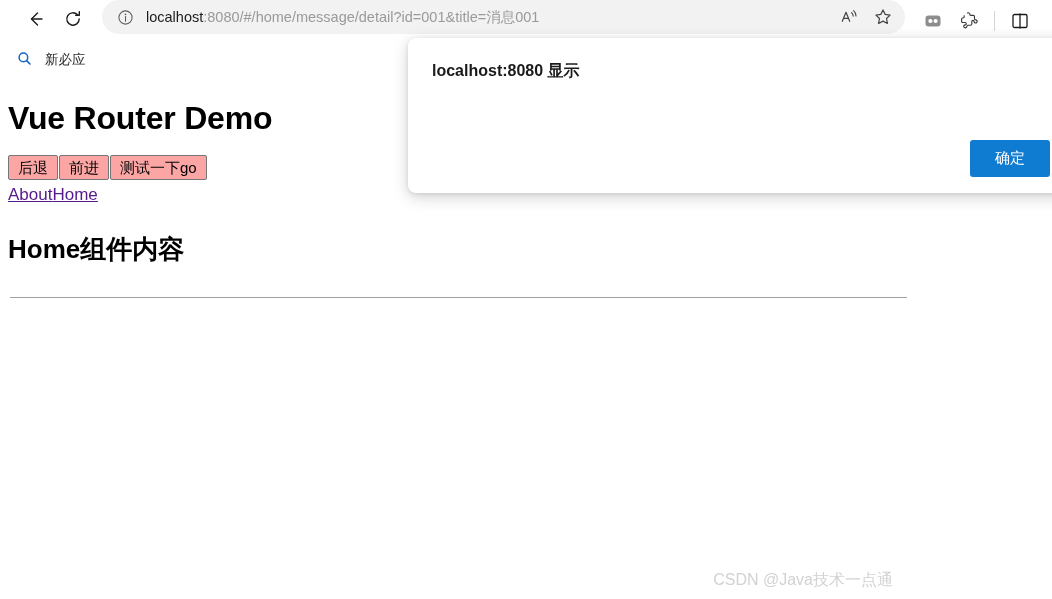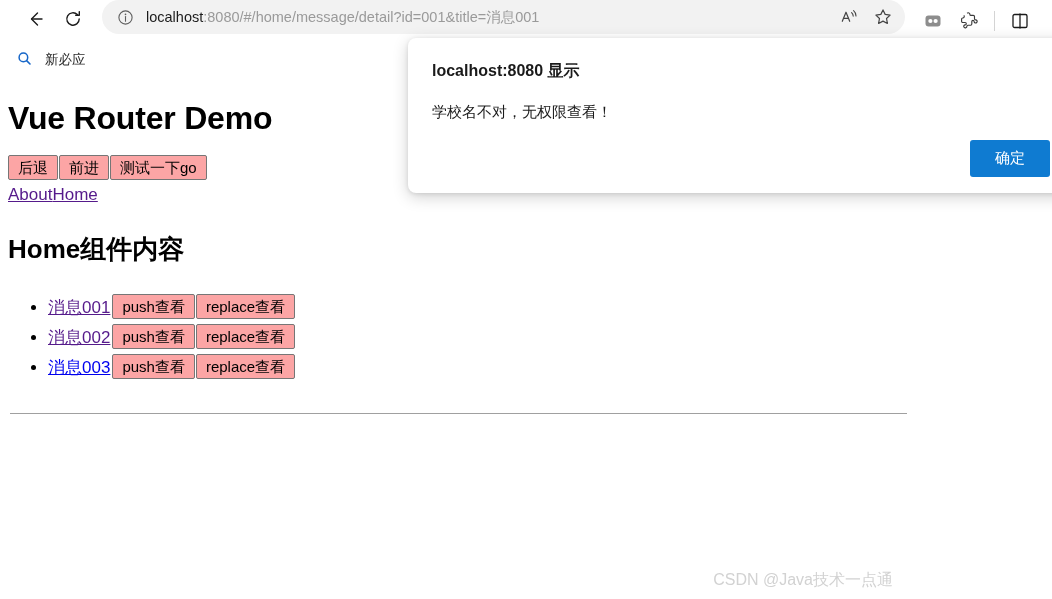--- a/index.html
+++ b/index.html
@@ -346,32 +346,26 @@
     <button class="plain-btn">后退</button>
     <button class="plain-btn">前进</button>
     <button class="plain-btn">测试一下go</button>
   </div>
 
   <div class="top-links"><a class="visited-link">About</a><a class="visited-link">Home</a></div>
 
   <h2 class="section-title">Home组件内容</h2>
 
 
-  <ul class="msg-list">
-    <li><a class="visited-link">消息001</a><button class="plain-btn">push查看</button><button class="plain-btn">replace查看</button></li>
-    <li><a class="visited-link">消息002</a><button class="plain-btn">push查看</button><button class="plain-btn">replace查看</button></li>
-    <li><a class="unvisited-link">消息003</a><button class="plain-btn">push查看</button><button class="plain-btn">replace查看</button></li>
-  </ul>
 
   <hr class="divider">
 
 
   <div class="watermark">CSDN @Java技术一点通</div>
 
 </div>
 
 <div class="dialog">
   <div class="dialog-title">localhost:8080 显示</div>
-  <div class="dialog-message">学校名不对，无权限查看！</div>
   <div class="dialog-actions">
     <button class="primary-btn">确定</button>
   </div>
 </div>
 
 </body></html>

